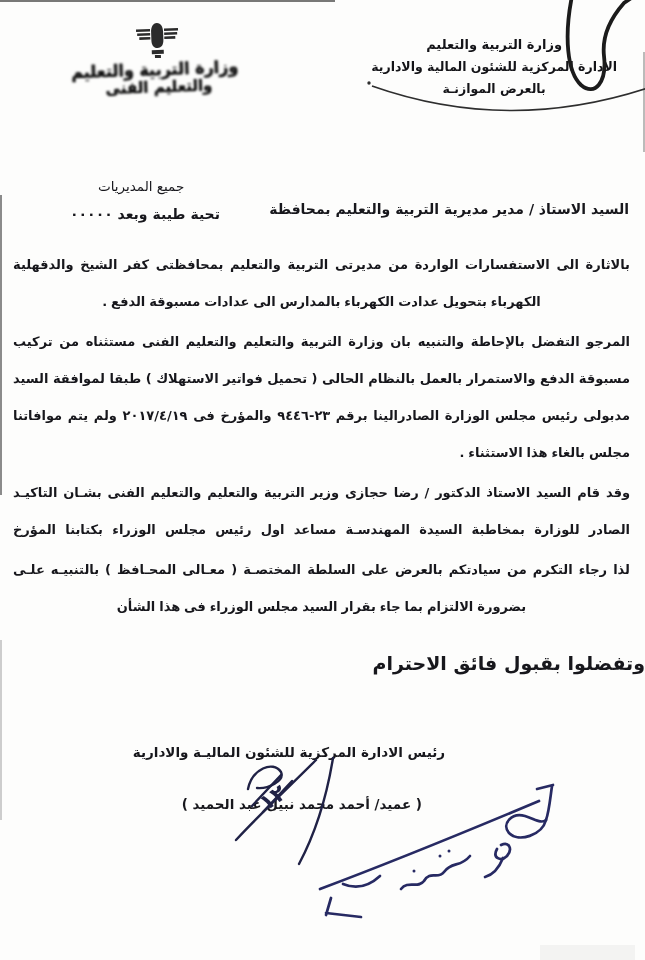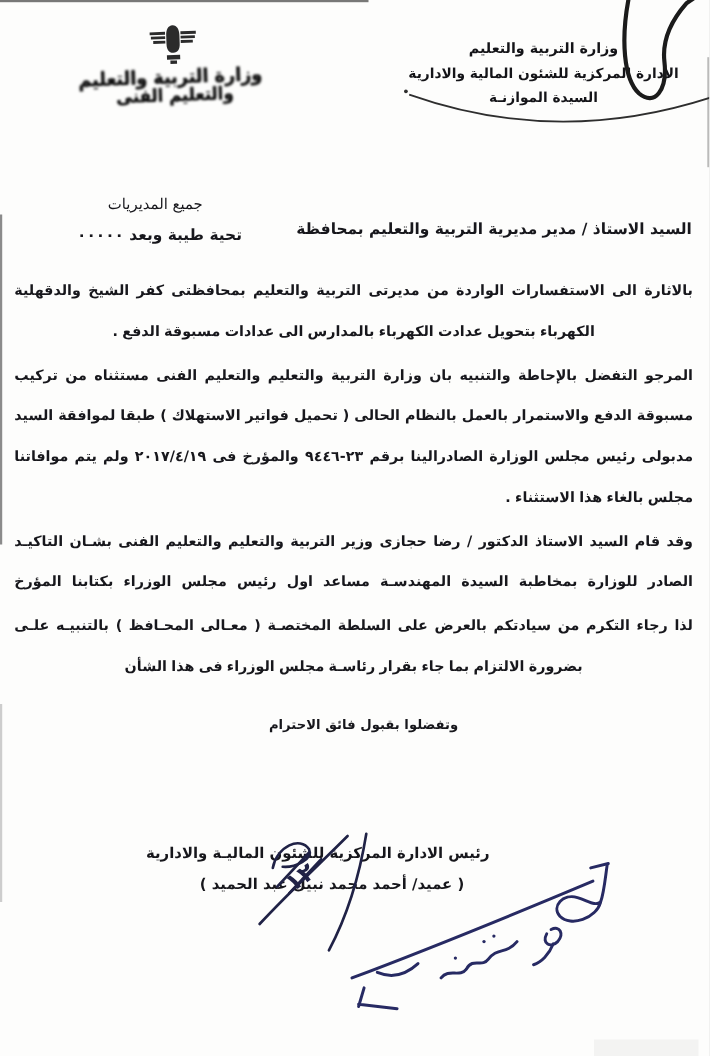--- a/index.html
+++ b/index.html
@@ -71,24 +71,24 @@
     text-align:justify;text-align-last:justify;
     word-spacing:-0.6px;
     white-space:normal;
   }
   .bline.center{text-align:right;text-align-last:center;}
   .bline.rightal{text-align:right;text-align-last:right;}
   .pgap{height:3px;}
   
   .closing{
     position:absolute;top:652px;left:16px;right:0;
-    text-align:center;font-size:12px;font-weight:700;
+    text-align:right;font-size:19px;font-weight:700;
   }
   .sig-title{
-    position:absolute;top:768px;right:200px;
+    position:absolute;top:744px;right:200px;
     font-size:13.5px;font-weight:700;white-space:nowrap;text-align:right;
   }
   .sig-name{
     position:absolute;top:796px;right:223px;
     font-size:13.5px;font-weight:700;white-space:nowrap;
   }
 </style>
 </head>
 <body>
 
@@ -112,21 +112,21 @@
         <rect x="25" y="35" width="6" height="3"></rect>
       </g>
     </svg>
     <div class="emblem-line l1">وزارة التربية والتعليم</div>
     <div class="emblem-line l2">والتعليم الفنى</div>
   </div>
 
   <div class="ministry-block">
     <div class="m1">وزارة التربية والتعليم</div>
     <div class="m2">الادارة المركزية للشئون المالية والادارية</div>
-    <div class="m3">السيدة الموازنـة</div>
+    <div class="m3">بالعرض الموازنـة</div>
   </div>
 
   <svg class="arc-svg" width="645" height="150" viewBox="0 0 645 150">
     <circle cx="369" cy="83" r="1.7" fill="#2e2e2e"></circle>
     <path d="M 372,86 Q 508,134 648,88" stroke="#2e2e2e" stroke-width="1.7" fill="none"></path>
   </svg>
 
   <svg class="clip-svg" width="118" height="115" viewBox="0 0 118 115">
     <path d="M 45,-4 C 37,36 40,72 54,85 C 68,97 80,82 77,56 C 75,38 82,20 97,3 L 116,-10" stroke="#1b1b1b" stroke-width="3.8" fill="none" stroke-linecap="round"></path>
   </svg>
@@ -141,21 +141,21 @@
     <div class="pgap"></div>
     <div class="bline">المرجو التفضل بالإحاطة والتنبيه بان وزارة التربية والتعليم والتعليم الفنى مستثناه من تركيب عدادات الكهرباء</div>
     <div class="bline">مسبوقة الدفع والاستمرار بالعمل بالنظام الحالى ( تحميل فواتير الاستهلاك ) طبقا لموافقة السيد المهندس / مصطفى</div>
     <div class="bline">مدبولى رئيس مجلس الوزارة الصادرالينا برقم ⁦٢٣-٩٤٤٦⁩ والمؤرخ فى ٢٠١٧/٤/١٩ ولم يتم موافاتنا بايـة قـرارت</div>
     <div class="bline rightal">مجلس بالغاء هذا الاستثناء .</div>
     <div class="pgap"></div>
     <div class="bline">وقد قام السيد الاستاذ الدكتور / رضا حجازى وزير التربية والتعليم والتعليم الفنى بشـان التاكيـد علـى الاسـتثناء</div>
     <div class="bline">الصادر للوزارة بمخاطبة السيدة المهندسـة مساعد اول رئيس مجلس الوزراء بكتابنا المؤرخ ٢٠٢٢/١٢/١١ .</div>
     <div class="pgap"></div>
     <div class="bline">لذا رجاء التكرم من سيادتكم بالعرض على السلطة المختصـة ( معـالى المحـافظ ) بالتنبيـه علـى شـركات الكهربـاء</div>
-    <div class="bline center">بضرورة الالتزام بما جاء بقرار رئاسـة مجلس الوزراء فى هذا الشأن</div>
+    <div class="bline center">بضرورة الالتزام بما جاء بقرار السيد مجلس الوزراء فى هذا الشأن</div>
   </div>
 
   <div class="closing">وتفضلوا بقبول فائق الاحترام</div>
 
   <div class="sig-title">رئيس الادارة المركزية للشئون الماليـة والادارية</div>
   <div class="sig-name">( عميد/ أحمد محمد نبيل عبد الحميد )</div>
 
   <svg class="hand-svg" width="645" height="960" viewBox="0 0 645 960">
 
     <g stroke="#202246" stroke-width="2.4" fill="none" stroke-linecap="round">

